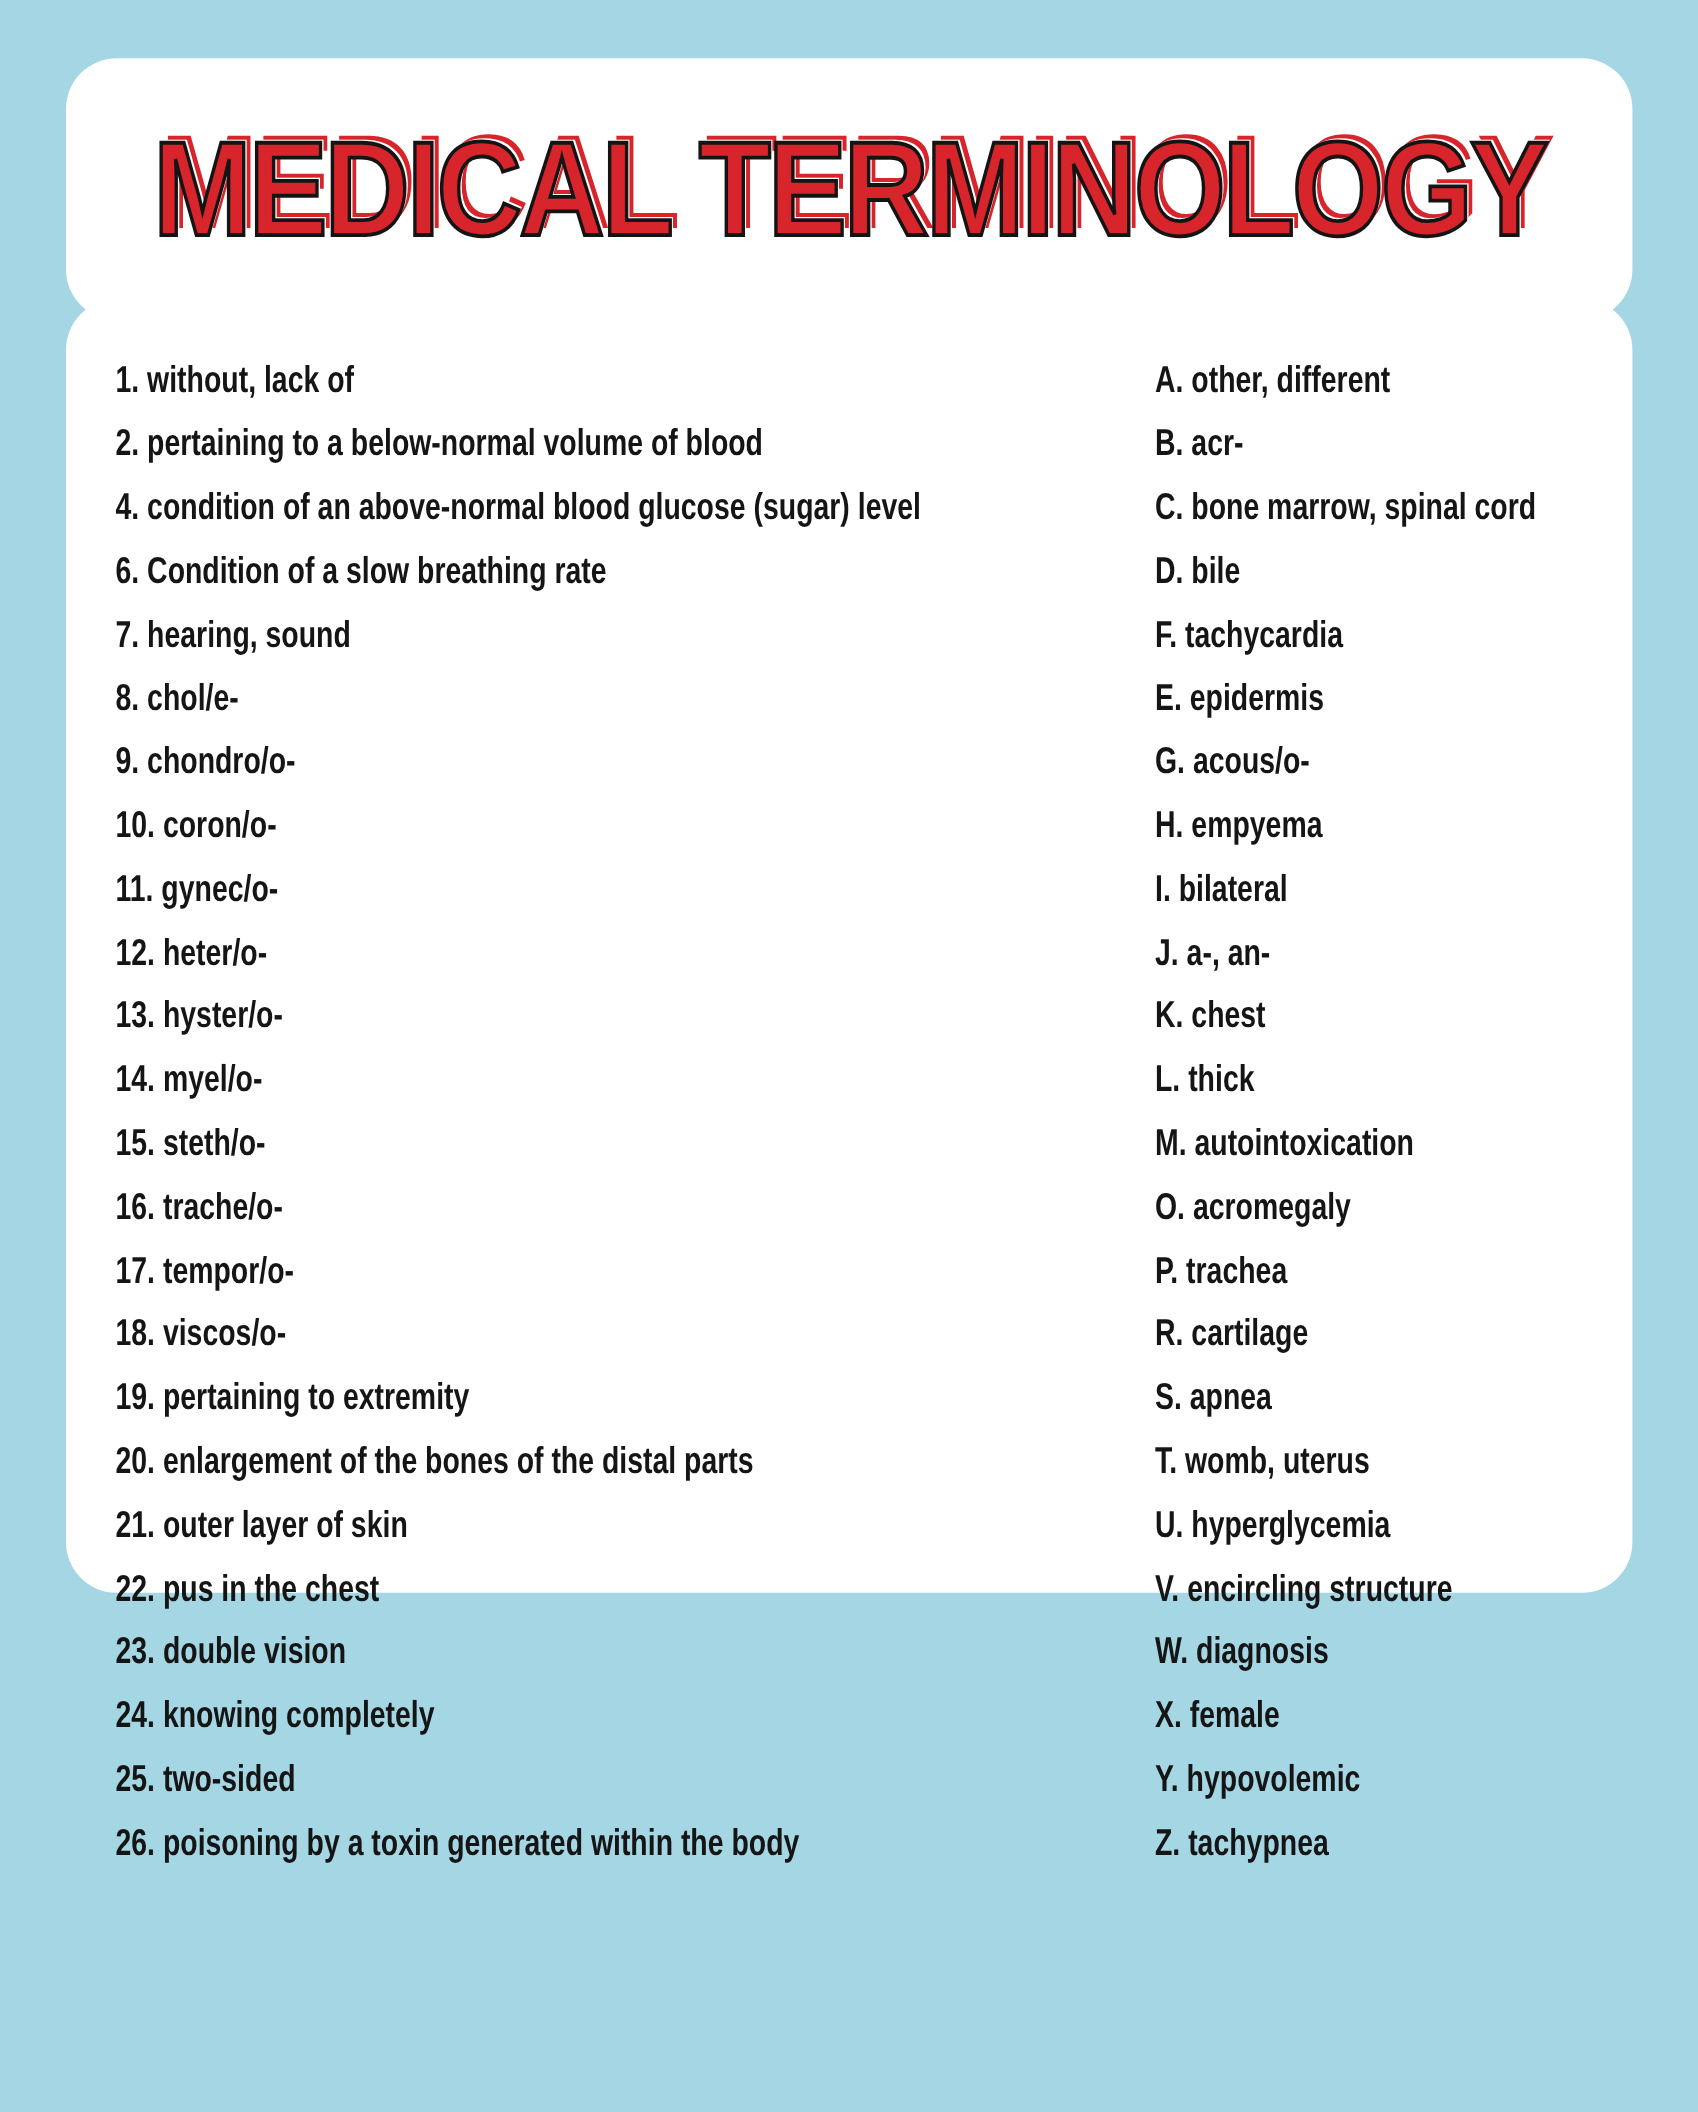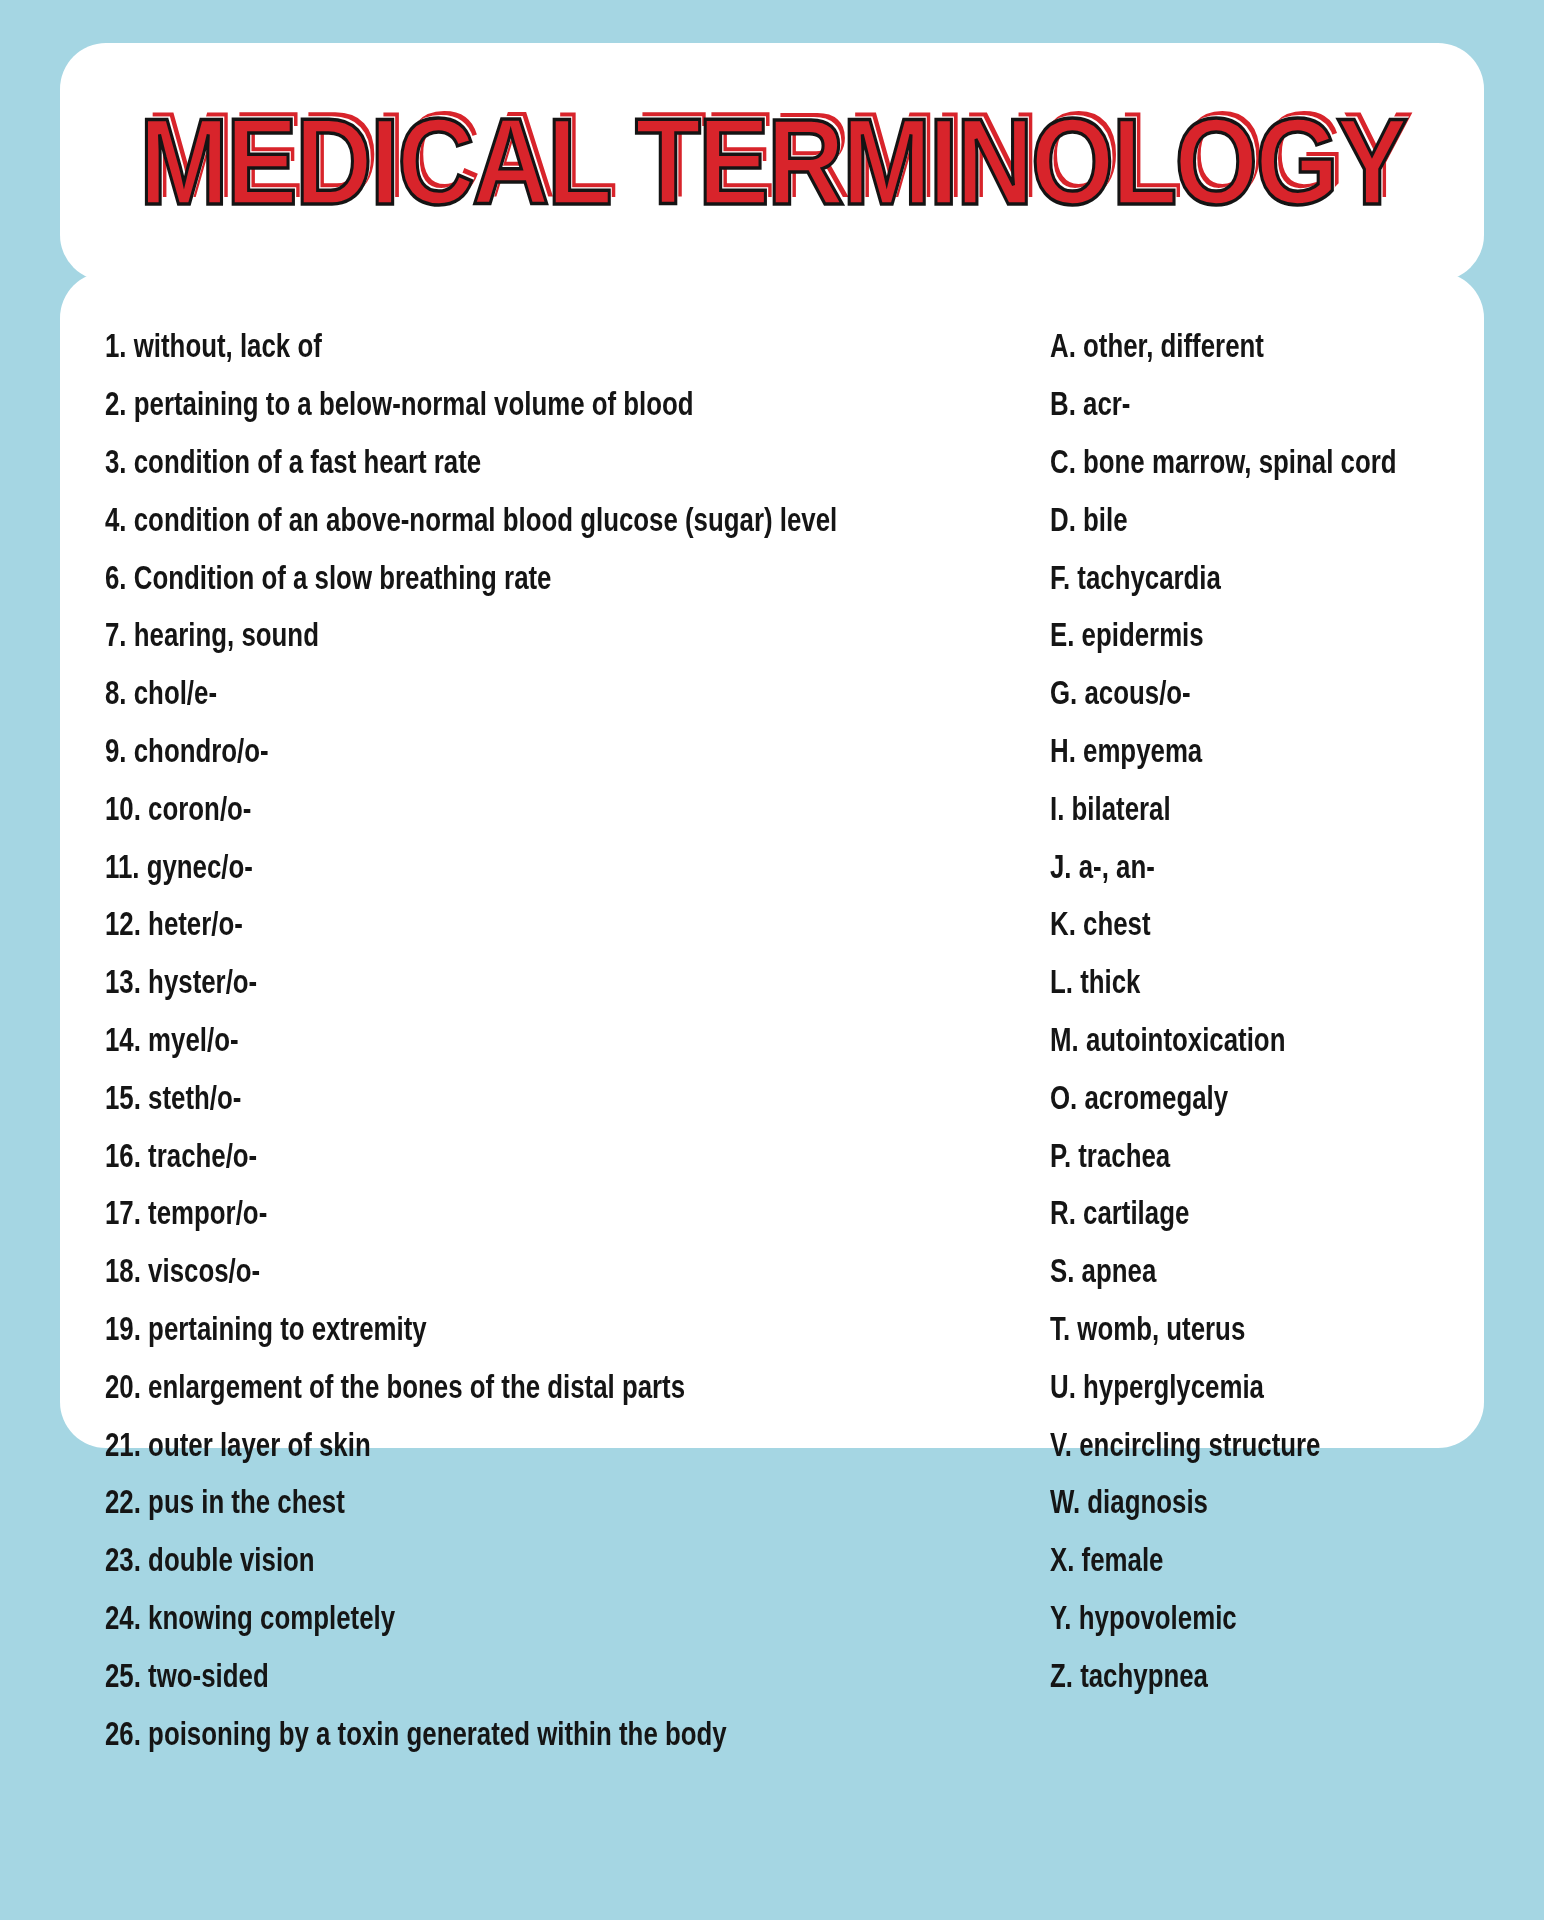--- a/index.html
+++ b/index.html
@@ -21,21 +21,21 @@
     overflow: hidden;
   }
   .panel {
     position: absolute;
     left: 60px;
     width: 1424px;
     background: var(--panel-color);
     border-radius: 46px;
   }
   .title-panel {
-    top: 43px;
+    top: 53px;
     height: 238px;
     display: flex;
     align-items: center;
     justify-content: center;
   }
   .worksheet-title {
     font-size: 122px;
     font-weight: bold;
     letter-spacing: -3px;
     white-space: nowrap;
@@ -81,23 +81,20 @@
 
 <div class="panel content-panel">
   <div class="col col-left">
       <div class="row">
         <span>1. without, lack of</span>
       </div>
       <div class="row">
         <span>2. pertaining to a below-normal volume of blood</span>
       </div>
       <div class="row">
-        <span>3. condition of a fast heart rate</span>
-      </div>
-      <div class="row">
         <span>4. condition of an above-normal blood glucose (sugar) level</span>
       </div>
       <div class="row">
         <span>6. Condition of a slow breathing rate</span>
       </div>
       <div class="row">
         <span>7. hearing, sound</span>
       </div>
       <div class="row">
         <span>8. chol/e-</span>

